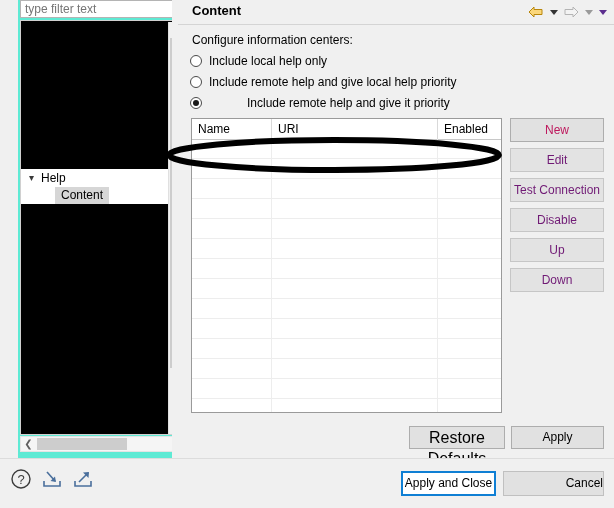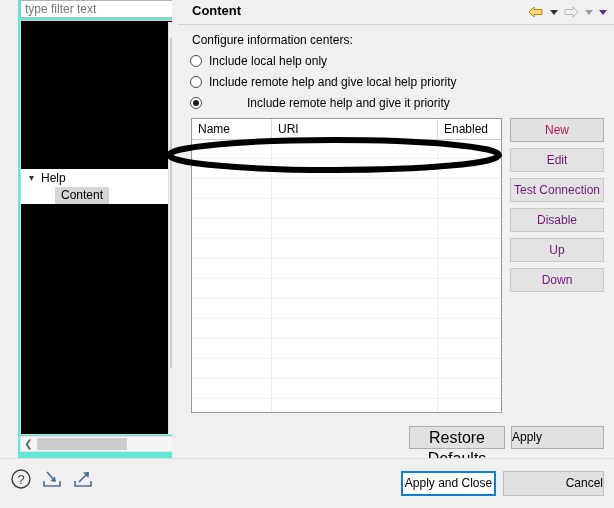--- a/index.html
+++ b/index.html
@@ -324,20 +324,21 @@
     line-height: 21px;
   }
   #apply-button {
     position: absolute;
     left: 333px; top: 426px;
     width: 93px; height: 23px;
     box-sizing: border-box;
     border: 1px solid #adadad;
     background: #e1e1e1;
     font-size: 12px;
+    text-align: center;
     line-height: 21px;
   }
 
   
   #bottom-bar {
     position: absolute;
     left: 0; top: 458px;
     width: 614px; height: 50px;
     background: #f0f0f0;
     border-top: 1px solid #dcdcdc;

